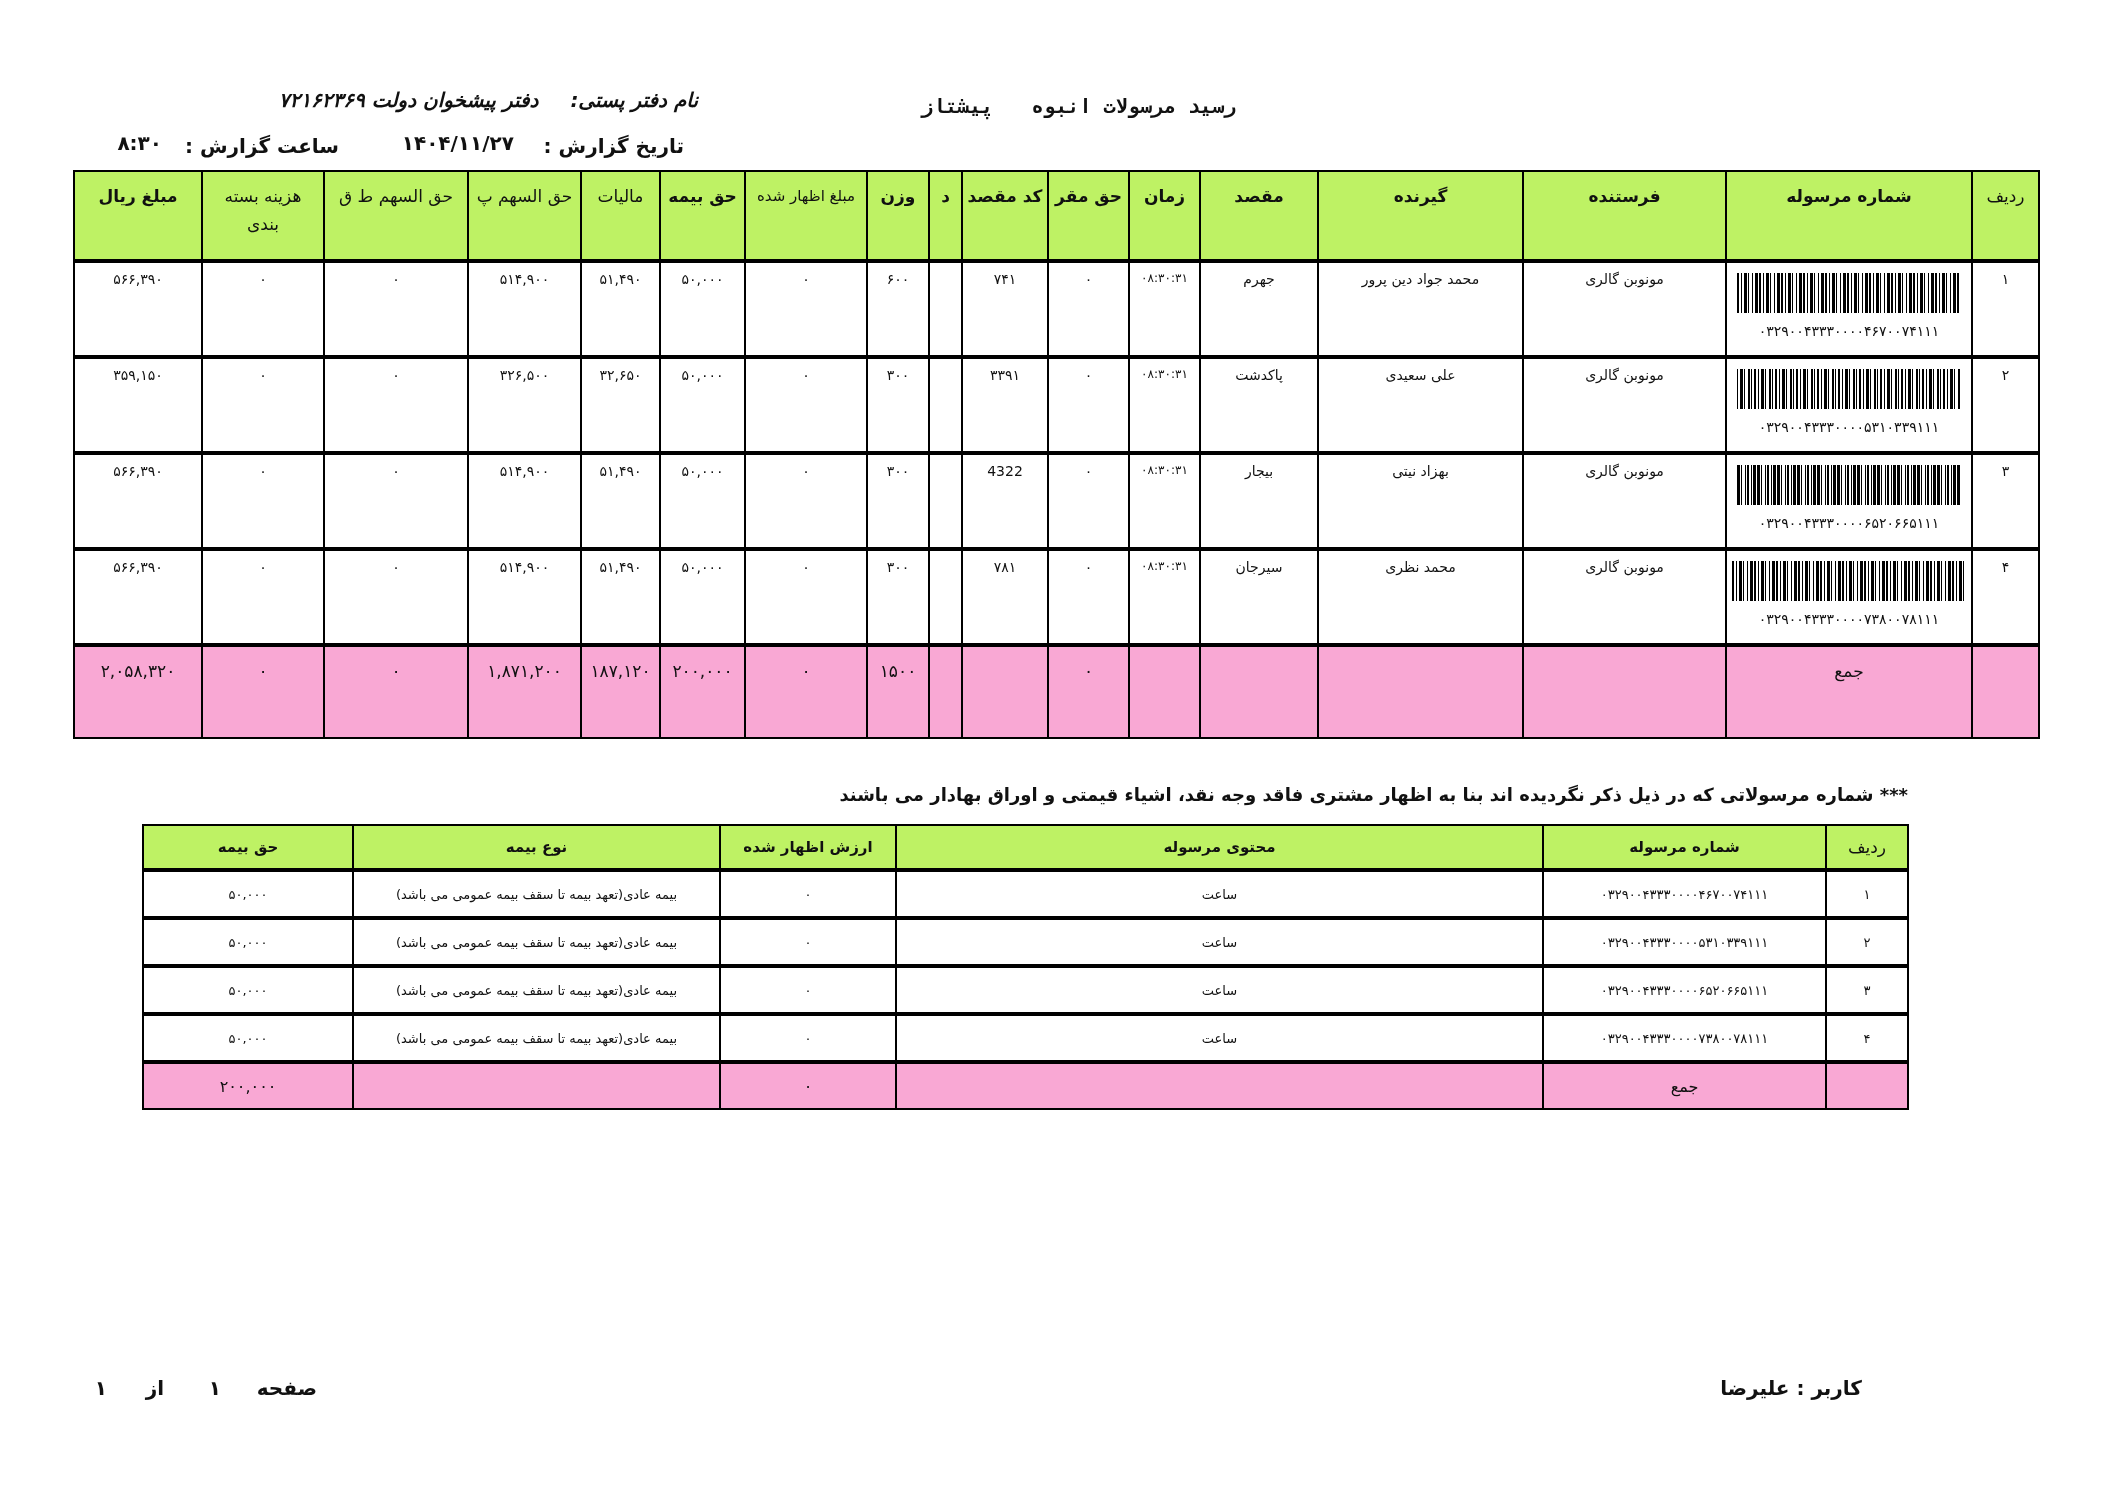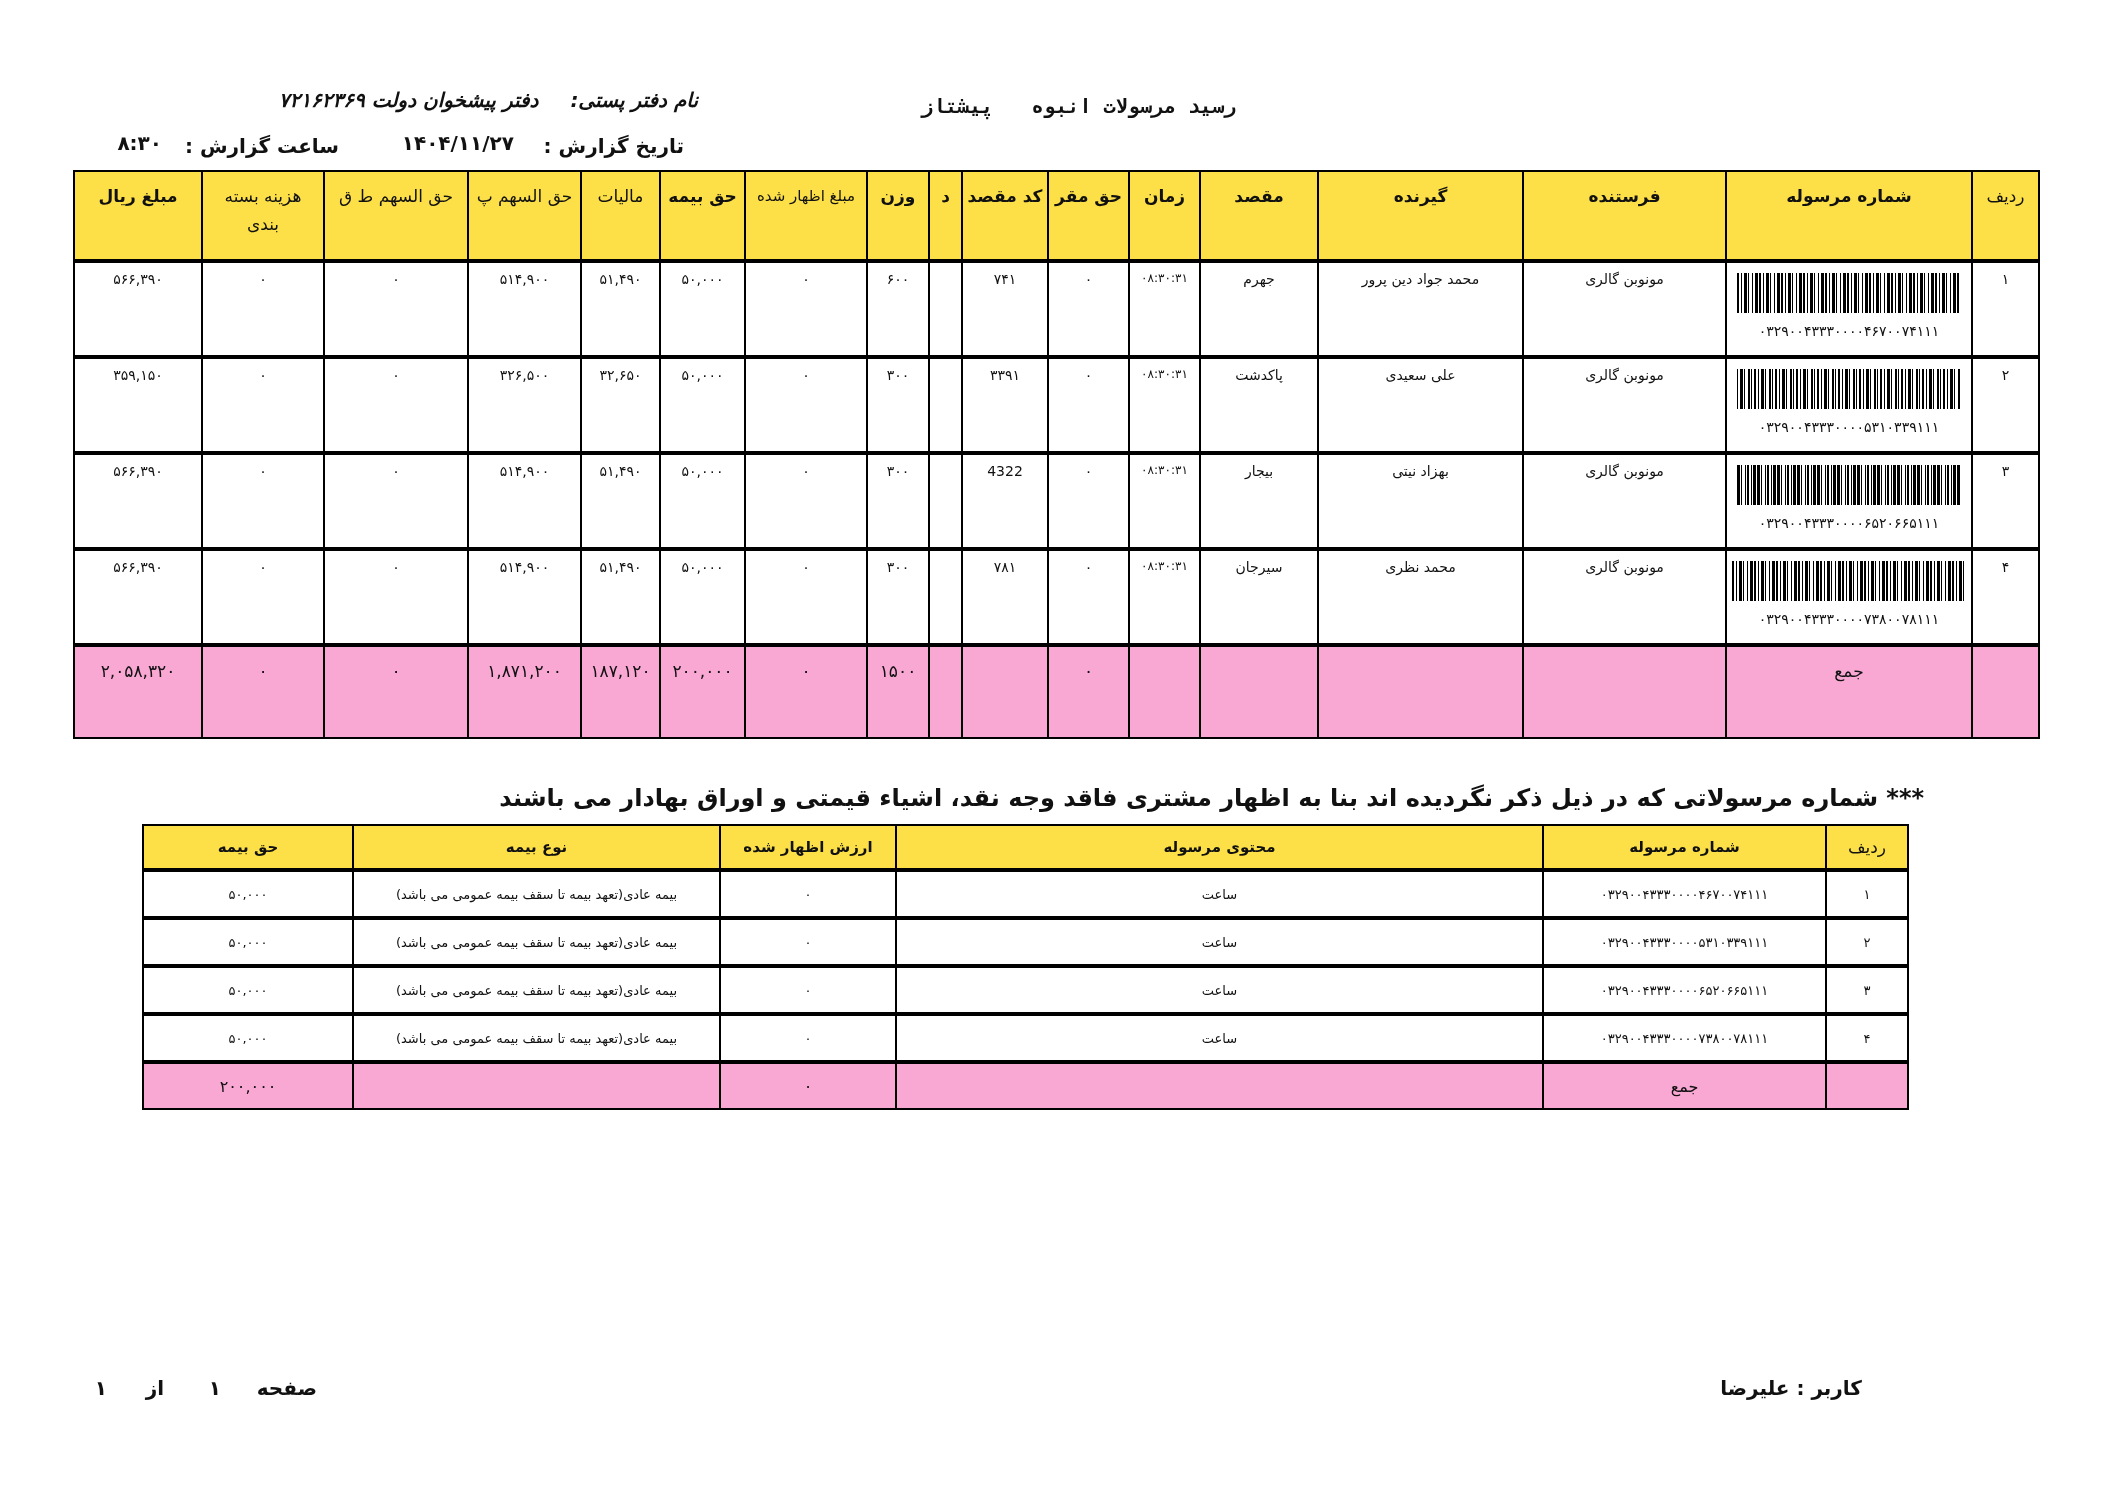--- a/index.html
+++ b/index.html
@@ -11,21 +11,21 @@
   .hdr { font-size:20px; font-weight:bold; direction:rtl; }
 
   table.grid {
     position:absolute; border-collapse:collapse; direction:rtl; table-layout:fixed;
   }
   table.grid th, table.grid td {
     border:2px solid #000; padding:0; text-align:center; vertical-align:top;
     overflow:hidden;
   }
   table.grid tr.row-sep td { border-top:4px solid #000; }
-  table.grid th { background:#fde047; font-weight:bold; }
+  table.grid th { background:#bef264; font-weight:bold; }
   table.grid th.light { font-weight:normal; }
   table.grid tr.total td { background:#f9a8d4; }
 
   #main th { font-size:17px; height:77px; padding-top:10px; line-height:28px; }
   #main td { font-size:14px; height:84px; padding-top:8px; }
   #main tr.total td { height:80px; font-size:17px; padding-top:10px; line-height:28px; }
 
   #items th { font-size:15px; height:42px; vertical-align:middle; }
   #items td { font-size:13px; height:44px; vertical-align:middle; }
   #items tr.total td { font-size:16px; }
@@ -225,21 +225,21 @@
       <td style="word-break:break-all;white-space:normal;">۲۰۰,۰۰۰</td>
       <td style="word-break:break-all;white-space:normal;">۱۸۷,۱۲۰</td>
       <td>۱,۸۷۱,۲۰۰</td>
       <td>۰</td>
       <td>۰</td>
       <td>۲,۰۵۸,۳۲۰</td>
     </tr>
   </tbody>
 </table>
 
-<div class="abs hdr" style="right:180px; top:784px; font-size:24px;">*** شماره مرسولاتی که در ذیل ذکر نگردیده اند بنا به اظهار مشتری فاقد وجه نقد، اشیاء قیمتی و اوراق بهادار می باشند</div>
+<div class="abs hdr" style="right:196px; top:784px; font-size:18px;">*** شماره مرسولاتی که در ذیل ذکر نگردیده اند بنا به اظهار مشتری فاقد وجه نقد، اشیاء قیمتی و اوراق بهادار می باشند</div>
 
 <table id="items" class="grid" style="left:142px; top:824px; width:1765px;">
   <colgroup>
     <col style="width:82px">
       <col style="width:283px">
       <col style="width:647px">
     <col style="width:176px">
       <col style="width:367px">
       <col style="width:210px">
   </colgroup>

